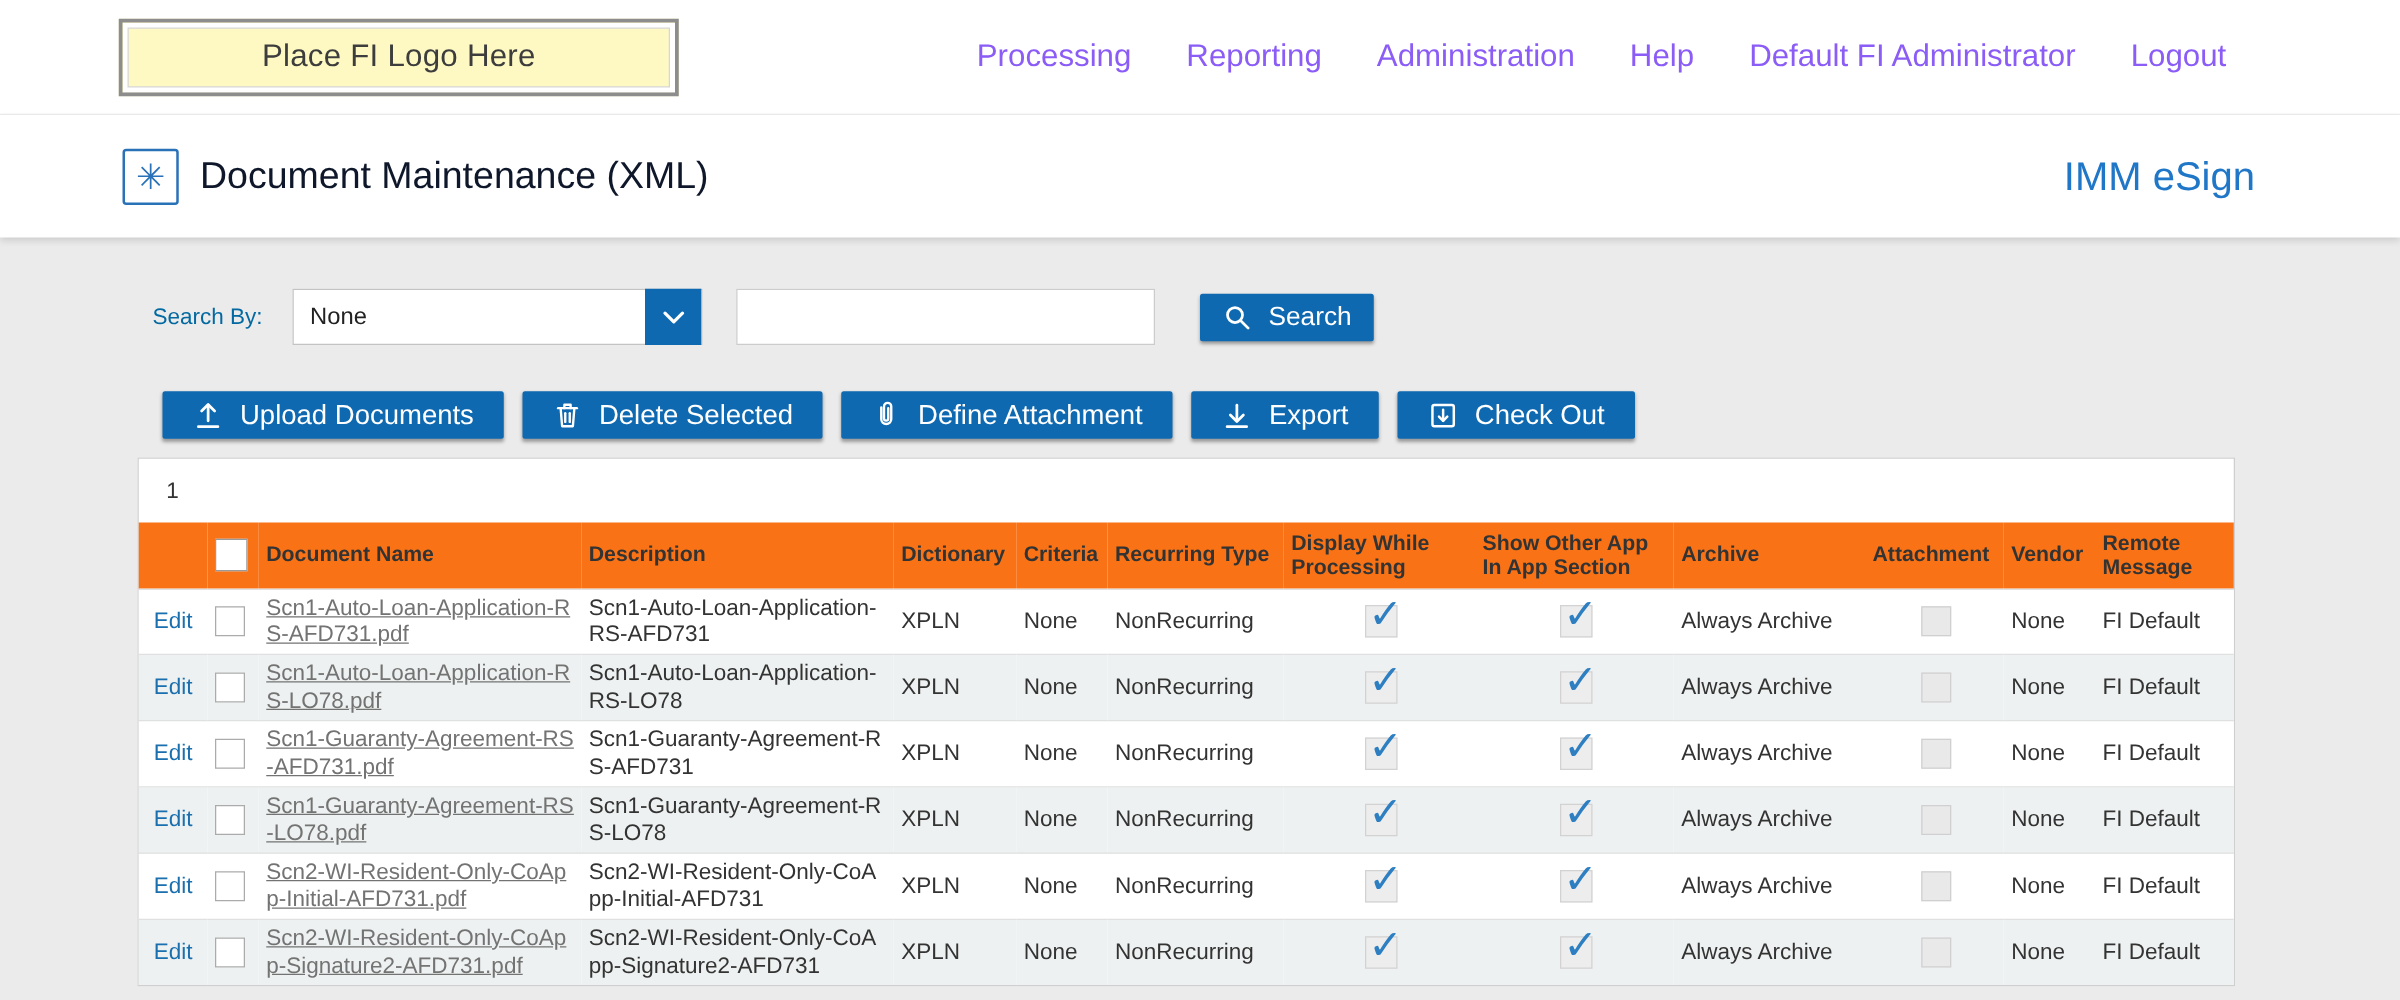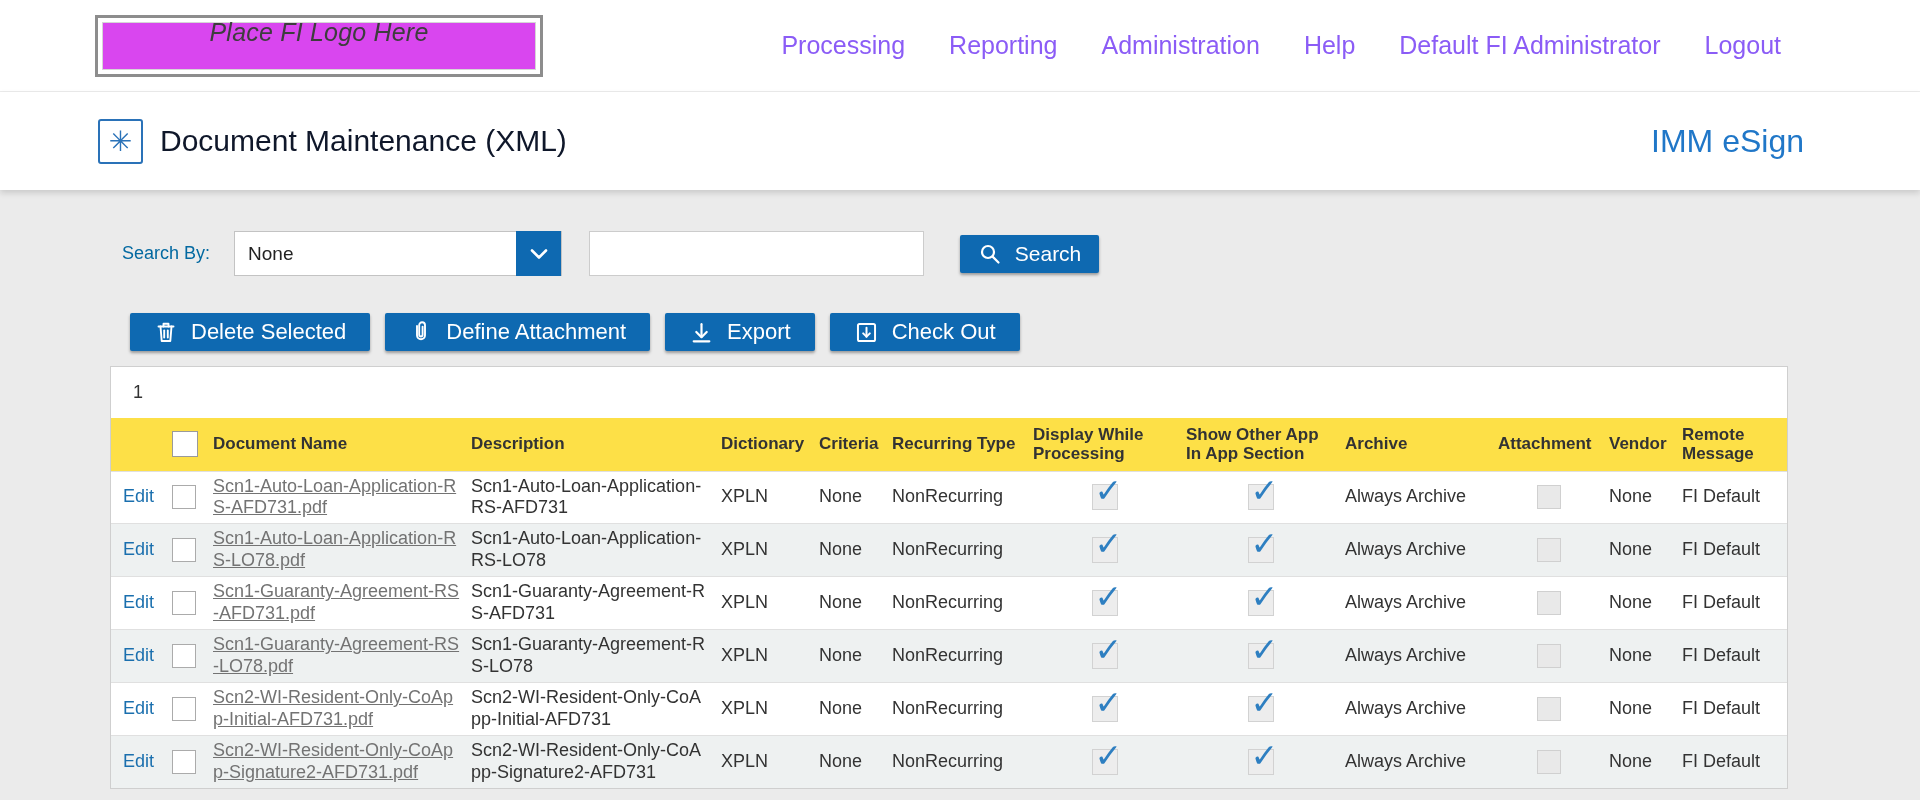--- a/index.html
+++ b/index.html
@@ -10,25 +10,25 @@
   }
 
   
   .topbar {
     height:92px; background:#ffffff;
     display:flex; align-items:center; justify-content:space-between;
     padding:0 139px 0 95px;
     border-bottom:1px solid #ececec;
   }
   .logo-box {
-    width:448px; height:62px; background:#d946ef;
+    width:448px; height:62px; background:#fef9c3;
     border:3px solid #8d8d8d;
     box-shadow: inset 0 0 0 4px #fff, inset 0 0 0 5px #d6d6d6;
-    display:flex; align-items:flex-start; justify-content:center;
-    font-size:25px; color:#3d3d3d; letter-spacing:0.2px;font-style:italic;
+    display:flex; align-items:center; justify-content:center;
+    font-size:25px; color:#3d3d3d; letter-spacing:0.2px;
   }
   .top-nav { display:flex; align-items:center; gap:44px; }
   .top-nav .nav-item {
     font-size:25px; color:#8b5cf6; cursor:pointer; white-space:nowrap;
   }
 
   
   .page-header {
     height:98px; background:#ffffff;
     display:flex; align-items:center;
@@ -84,21 +84,21 @@
   .table-wrap {
     margin-top:15px; width:1678px; background:#fff;
     border:1px solid #cfcfcf;
   }
   .pagination {
     height:51px; display:flex; align-items:center;
     padding-left:22px; font-size:18px; color:#333;
   }
   .page-num { cursor:pointer; }
   table { width:100%; border-collapse:collapse; table-layout:fixed; }
-  thead tr { background:#fde047; height:53px;margin-left:37px; }
+  thead tr { background:#f97316; height:53px;margin-left:37px; }
   th {
     font-size:17px; font-weight:bold; color:#333;
     text-align:left; vertical-align:middle;
     padding:4px 3px 4px 6px; line-height:1.15;
   }
   tbody tr { height:45px; border-top:1px solid #e0e0e0; background:#fff; }
   tbody tr:nth-child(even) { background:#eef1f1; }
   td {
     font-size:18px; color:#333; vertical-align:middle;
     padding:4px 4px 4px 6px; line-height:1.22;
@@ -163,20 +163,28 @@
     <button class="btn-blue search-btn">
       <svg width="24" height="24" viewBox="0 0 24 24" fill="none" stroke="#ffffff" stroke-width="2.2" stroke-linecap="round">
           <circle cx="10" cy="10" r="6"></circle>
           <line x1="14.6" y1="14.6" x2="20.5" y2="20.5"></line>
         </svg>
       <span>Search</span>
     </button>
   </div>
 
   <div class="actions-row">
+    <button class="btn-blue action-btn">
+      <svg width="25" height="25" viewBox="0 0 24 24" fill="none" stroke="#ffffff" stroke-width="2.1" stroke-linecap="round" stroke-linejoin="round">
+          <path d="M12 16V4"></path>
+          <path d="M7 8.5 12 3.5 17 8.5"></path>
+          <path d="M4.5 20.5h15"></path>
+        </svg>
+      <span>Upload Documents</span>
+    </button>
     <button class="btn-blue action-btn">
       <svg width="24" height="24" viewBox="0 0 24 24" fill="none" stroke="#ffffff" stroke-width="1.9" stroke-linecap="round" stroke-linejoin="round">
           <path d="M4.5 6.5h15"></path>
           <path d="M9.5 6.5V3.8h5v2.7"></path>
           <path d="M6.5 6.5 7.7 21h8.6L17.5 6.5"></path>
           <path d="M10.2 10.5v7"></path>
           <path d="M13.8 10.5v7"></path>
         </svg>
       <span>Delete Selected</span>
     </button>

